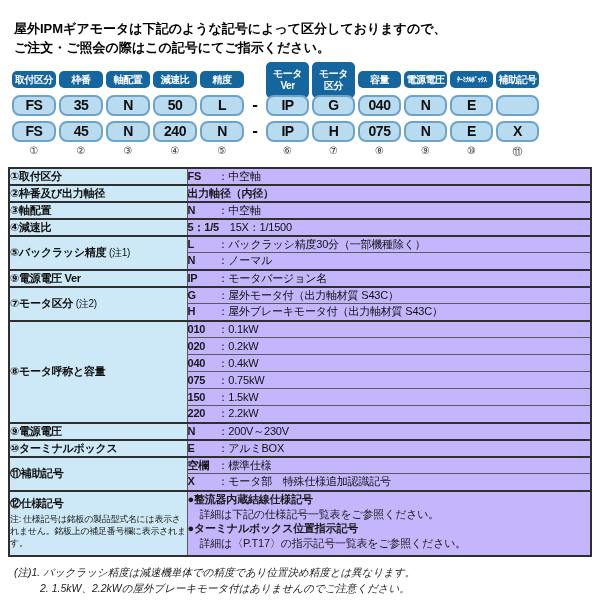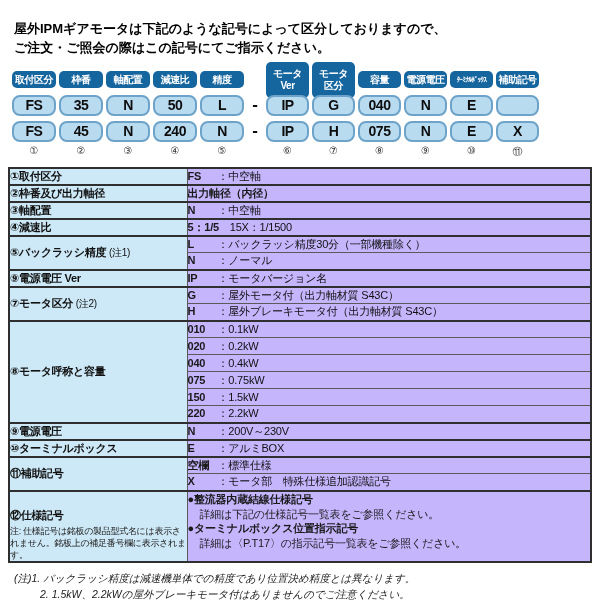--- a/index.html
+++ b/index.html
@@ -52,21 +52,21 @@
   table.spec td{border:1px solid var(--line-mid);height:17px;padding:0;vertical-align:middle;}
   table.spec tr.gs td{border-top:2px solid var(--line-dark);}
   td.lbl{
     width:178px;background:var(--label-bg);padding:1px 4px 1px 6px;
     font-size:11px;font-weight:600;color:#111;letter-spacing:-0.3px;
   }
   td.lbl .lblnote{font-size:10px;font-weight:400;}
   td.val{background:#c4b5fd;padding:1px 4px 1px 10px;font-size:11px;letter-spacing:-0.2px;}
   .code{display:inline-block;min-width:30px;font-weight:700;}
   .desc{font-weight:400;color:#111;}
-  td.lbl.top{vertical-align:top;padding-top:16px;}
+  td.lbl.top{vertical-align:top;padding-top:4px;}
   .l12{font-size:11px;font-weight:600;}
   .l12note{font-size:9px;font-weight:400;line-height:1.35;margin-top:2px;color:#222;}
   td.val.tall{vertical-align:top;padding-bottom:4px;}
   .bullet{font-size:11px;font-weight:600;line-height:1.35;}
   .detail{font-size:11px;font-weight:400;line-height:1.35;padding-left:12px;}
   
   .footnotes{margin:7px 0 0 14px;font-size:10.5px;line-height:1.55;color:#1a1a1a;font-style:italic;}
   .fn2{padding-left:26px;}
 </style>
 </head>

